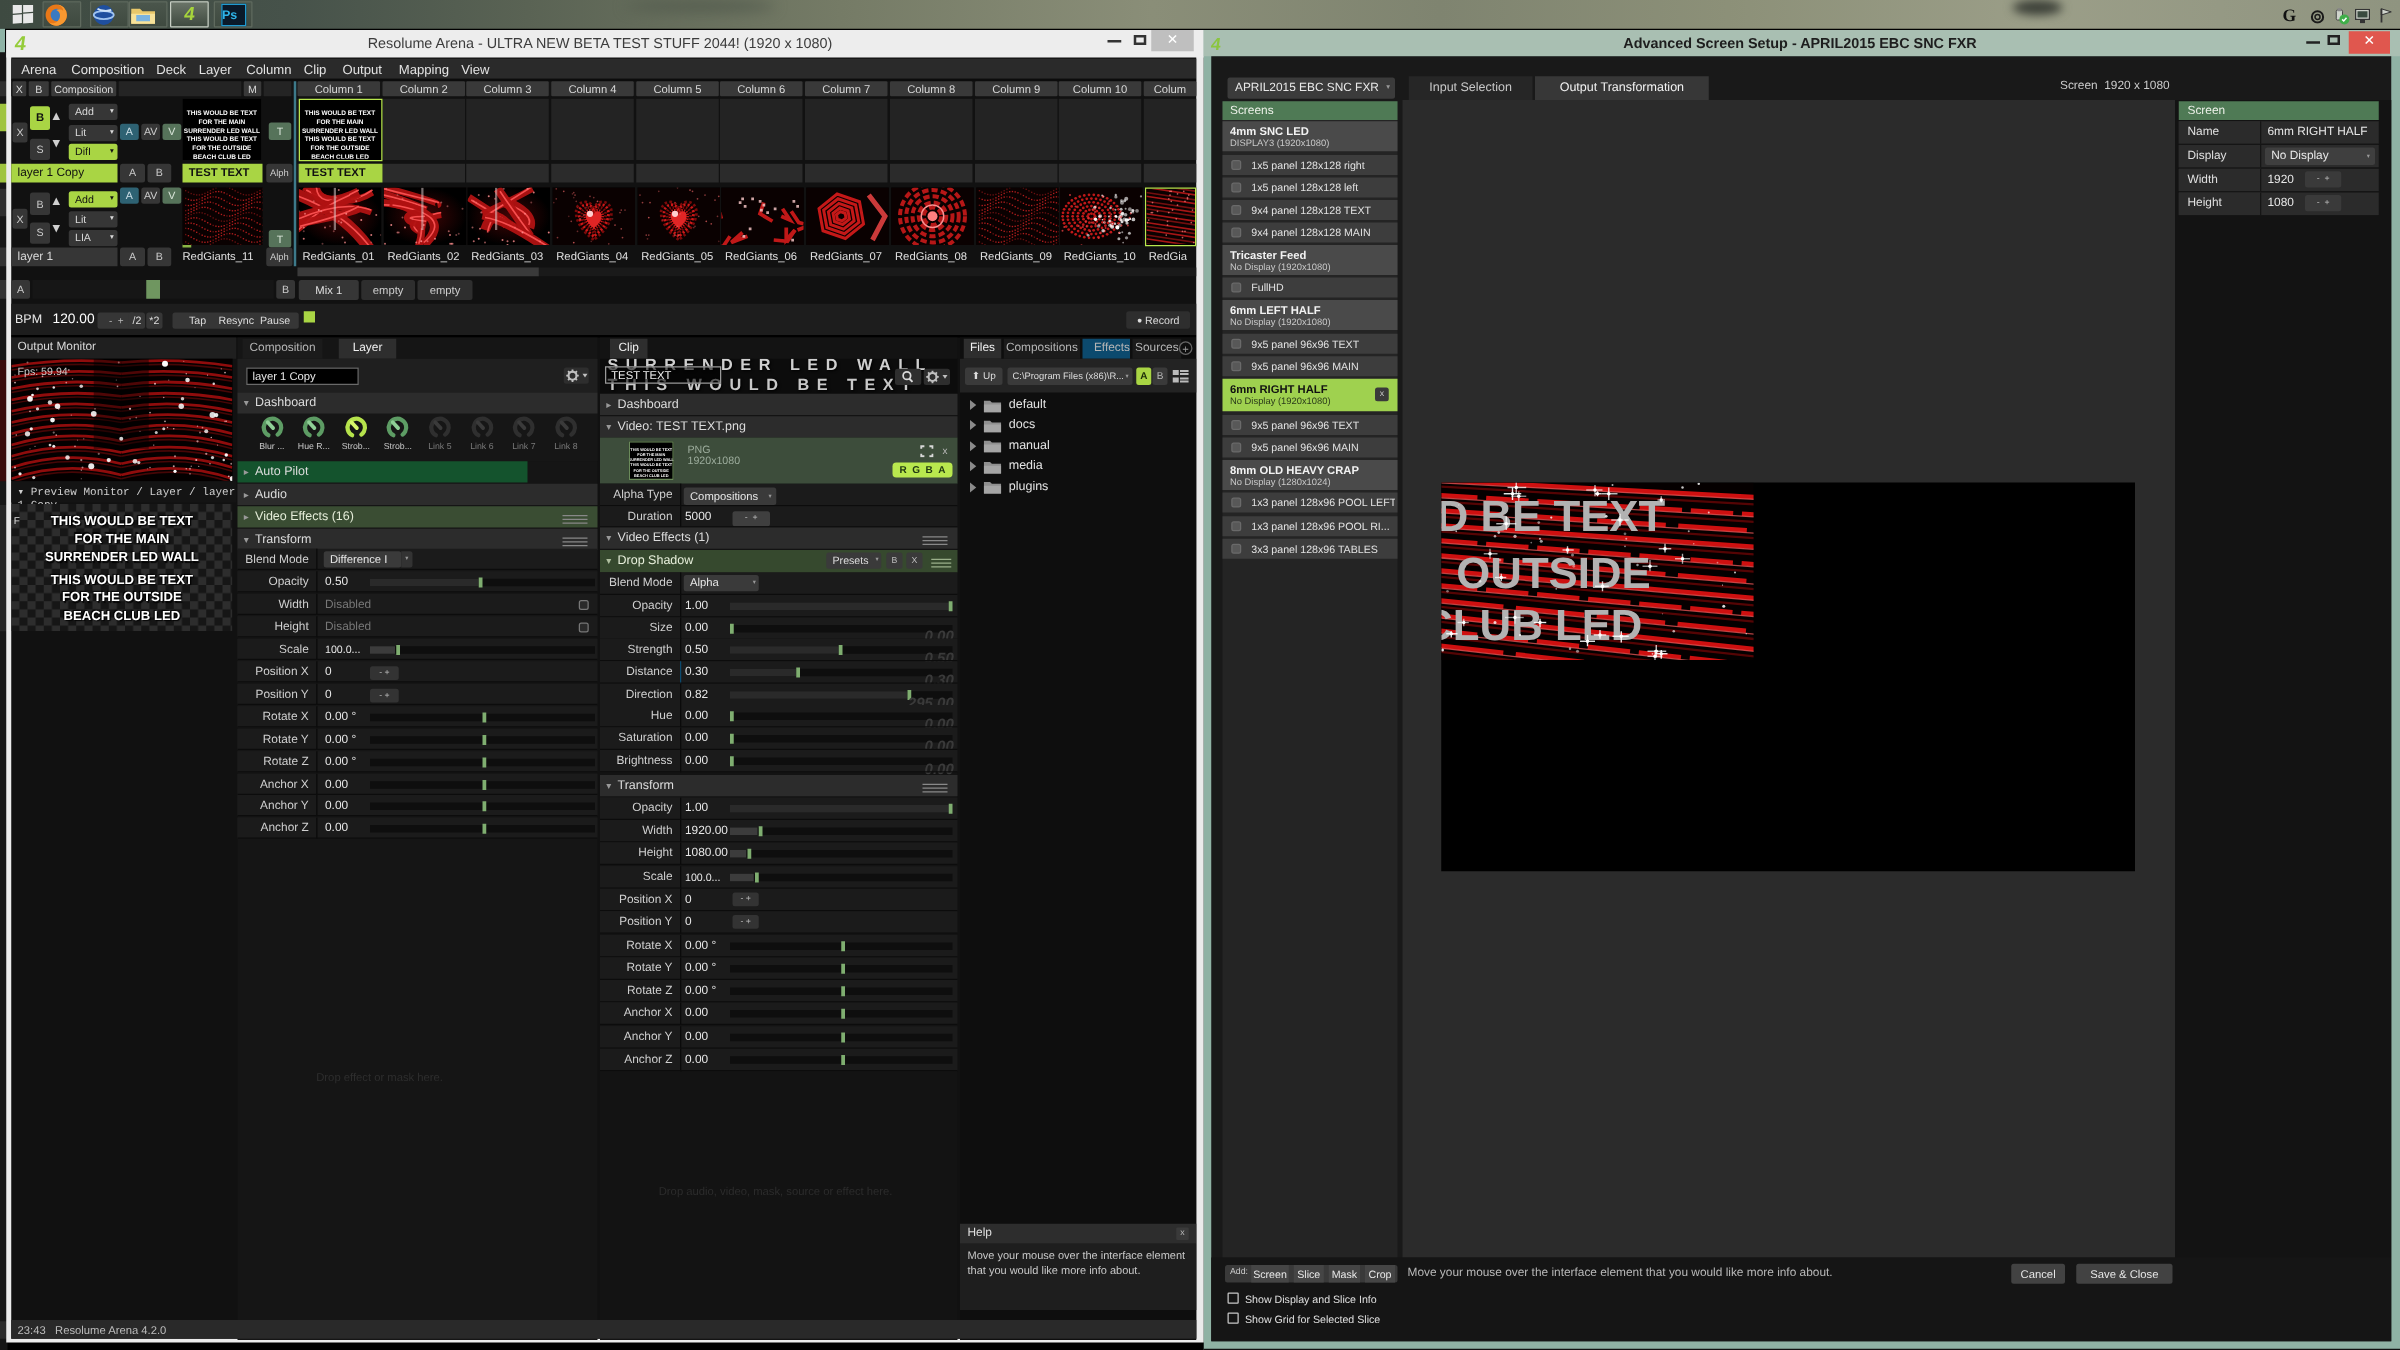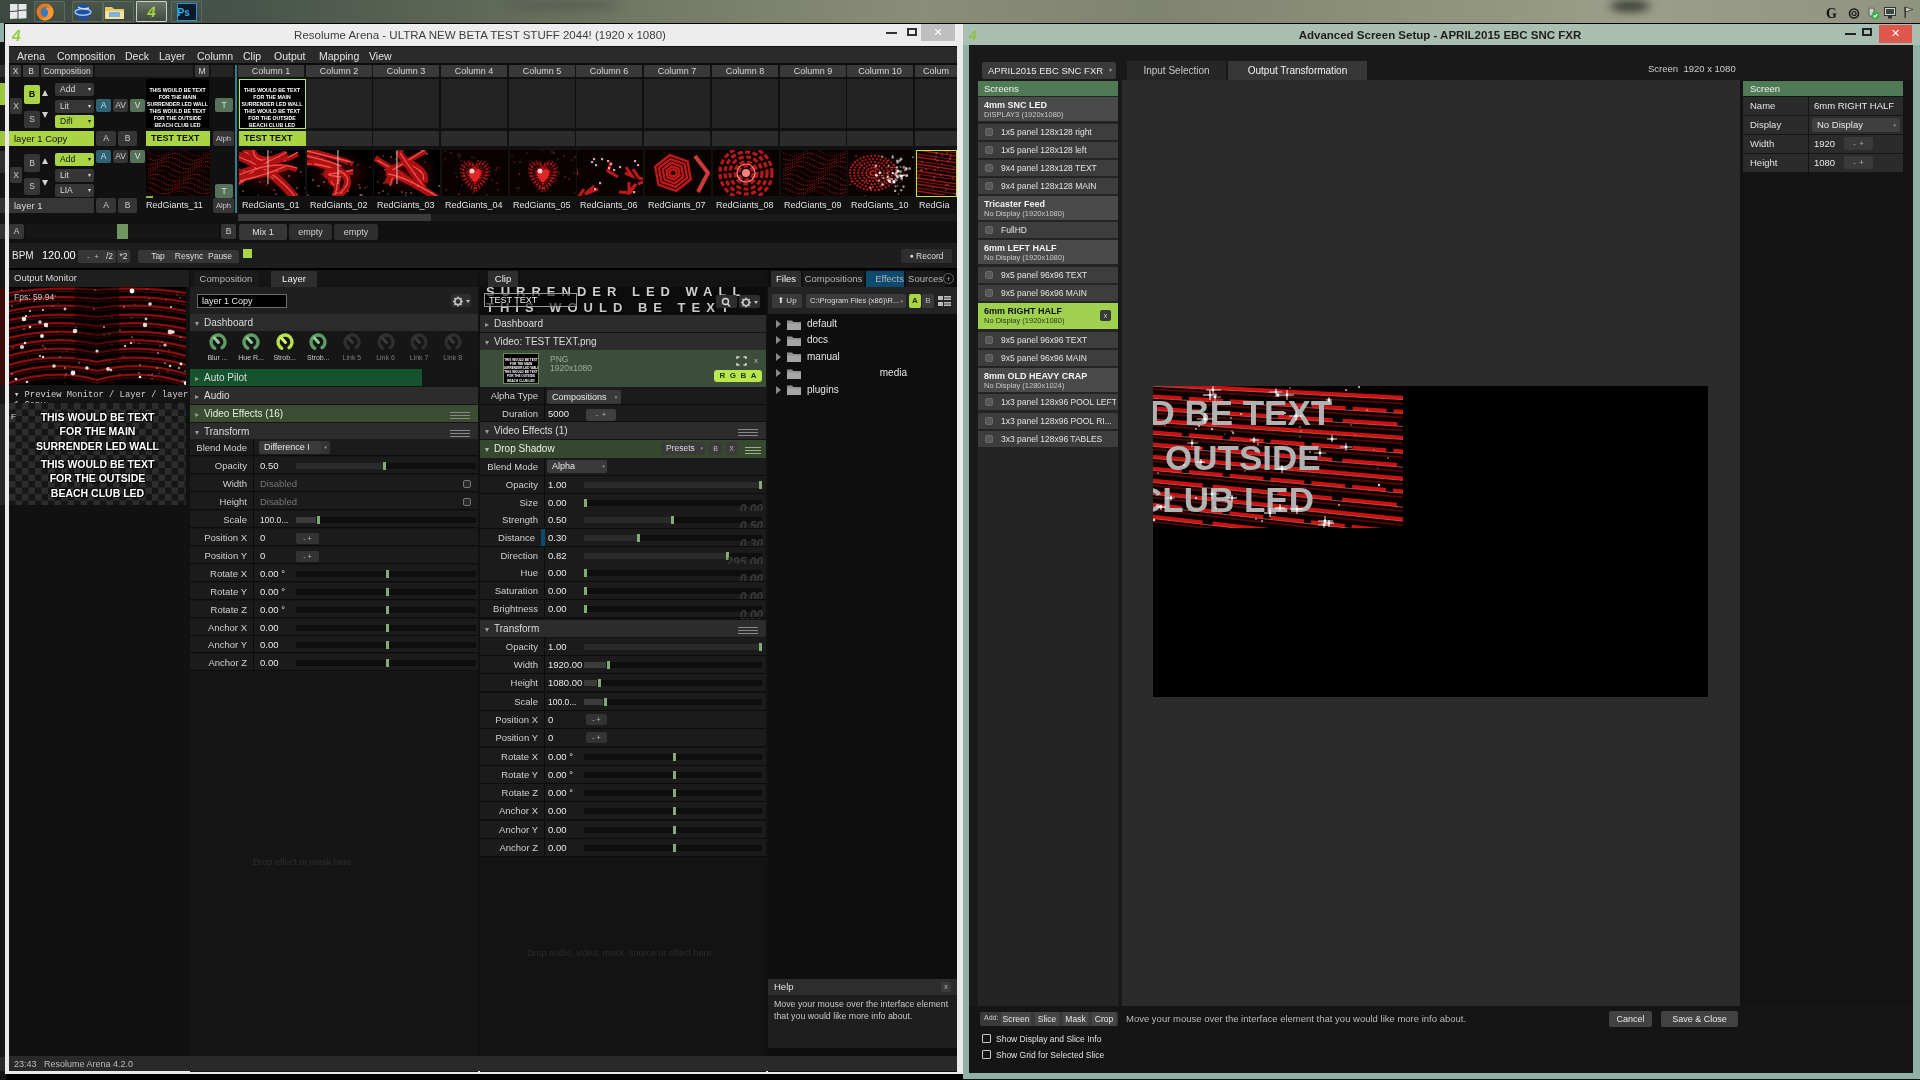--- a/index.html
+++ b/index.html
@@ -1912,21 +1912,21 @@
 <div style="position:absolute;left:480px;top:511px;width:286px;height:18px;background:#1b1b1b;"></div>
 <div style="position:absolute;left:480px;top:511px;width:65px;height:18px;color:#d0d0d0;font-size:9.5px;line-height:18px;text-align:right;padding-right:6px;background:#1b1b1b;border-right:1px solid #0a0a0a;">Strength</div>
 <div style="position:absolute;left:548px;top:511px;width:60px;height:18px;color:#e8e8e8;font-size:9.5px;line-height:18px;">0.50</div>
 <div style="position:absolute;left:584px;top:517px;width:178px;height:6px;background:#0e0e0e;">
     <div style="position:absolute;left:0;top:0;height:100%;width:49.0%;background:#2a2a2a;"></div>
     <div style="position:absolute;left:49.0%;top:-1px;width:3px;height:8px;background:#7fae70;"></div>
   </div>
 <div style="position:absolute;left:660px;top:519px;width:103px;height:14px;color:#3a3a3a;font-size:12px;font-weight:bold;font-style:italic;text-align:right;">0.50</div>
 <div style="position:absolute;left:480px;top:528px;width:286px;height:1px;background:#0c0c0c;"></div>
 <div style="position:absolute;left:480px;top:529px;width:286px;height:18px;background:#1b1b1b;"></div>
-<div style="position:absolute;left:480px;top:529px;width:65px;height:18px;color:#d0d0d0;font-size:9.5px;line-height:18px;text-align:right;padding-right:6px;background:#1b1b1b;border-right:4px solid #0c4a6e;">Distance</div>
+<div style="position:absolute;left:480px;top:529px;width:65px;height:18px;color:#d0d0d0;font-size:9.5px;line-height:18px;text-align:right;padding-right:6px;background:#1b1b1b;border-right:1px solid #0c4a6e;">Distance</div>
 <div style="position:absolute;left:548px;top:529px;width:60px;height:18px;color:#e8e8e8;font-size:9.5px;line-height:18px;">0.30</div>
 <div style="position:absolute;left:584px;top:535px;width:178px;height:6px;background:#0e0e0e;">
     <div style="position:absolute;left:0;top:0;height:100%;width:29.5%;background:#2a2a2a;"></div>
     <div style="position:absolute;left:29.5%;top:-1px;width:3px;height:8px;background:#7fae70;"></div>
   </div>
 <div style="position:absolute;left:660px;top:537px;width:103px;height:14px;color:#3a3a3a;font-size:12px;font-weight:bold;font-style:italic;text-align:right;">0.30</div>
 <div style="position:absolute;left:480px;top:546px;width:286px;height:1px;background:#0c0c0c;"></div>
 <div style="position:absolute;left:480px;top:547px;width:286px;height:18px;background:#1b1b1b;"></div>
 <div style="position:absolute;left:480px;top:547px;width:65px;height:18px;color:#d0d0d0;font-size:9.5px;line-height:18px;text-align:right;padding-right:6px;background:#1b1b1b;border-right:1px solid #0a0a0a;">Direction</div>
 <div style="position:absolute;left:548px;top:547px;width:60px;height:18px;color:#e8e8e8;font-size:9.5px;line-height:18px;">0.82</div>
@@ -2095,21 +2095,21 @@
     <path d="M0 4.5 L14 4.5 14 11 0 11Z" fill="#a5a5a5"></path>
   </svg>
 <div style="position:absolute;left:807px;top:350.79999999999995px;width:100px;height:12px;color:#e4e4e4;font-size:10px;">manual</div>
 <div style="position:absolute;left:776px;top:369.19999999999993px;width:6px;height:8px;">
     <div style="width:0;height:0;border-top:4px solid transparent;border-bottom:4px solid transparent;border-left:5px solid #8a8a8a;"></div>
   </div>
 <svg class="ab" style="left:787px;top:368px" width="14" height="11">
     <path d="M0 1.5 L5 1.5 6.5 3 14 3 14 11 0 11 Z" fill="#8f8f8f"></path>
     <path d="M0 4.5 L14 4.5 14 11 0 11Z" fill="#a5a5a5"></path>
   </svg>
-<div style="position:absolute;left:807px;top:367.19999999999993px;width:100px;height:12px;color:#e4e4e4;font-size:10px;text-align:right;">media</div>
+<div style="position:absolute;left:807px;top:367.19999999999993px;width:100px;height:12px;color:#e4e4e4;font-size:10px;">media</div>
 <div style="position:absolute;left:776px;top:385.5999999999999px;width:6px;height:8px;">
     <div style="width:0;height:0;border-top:4px solid transparent;border-bottom:4px solid transparent;border-left:5px solid #8a8a8a;"></div>
   </div>
 <svg class="ab" style="left:787px;top:384px" width="14" height="11">
     <path d="M0 1.5 L5 1.5 6.5 3 14 3 14 11 0 11 Z" fill="#8f8f8f"></path>
     <path d="M0 4.5 L14 4.5 14 11 0 11Z" fill="#a5a5a5"></path>
   </svg>
 <div style="position:absolute;left:807px;top:383.5999999999999px;width:100px;height:12px;color:#e4e4e4;font-size:10px;">plugins</div>
 <div style="position:absolute;left:768px;top:979px;width:189px;height:16px;background:#2d2d2d;color:#e0e0e0;font-size:9.5px;line-height:16px;padding-left:6px;">Help</div>
 <div style="position:absolute;left:941px;top:982px;width:10px;height:10px;background:#3a3a3a;color:#bbb;font-size:7px;text-align:center;line-height:10px;border-radius:1px;">x</div>

